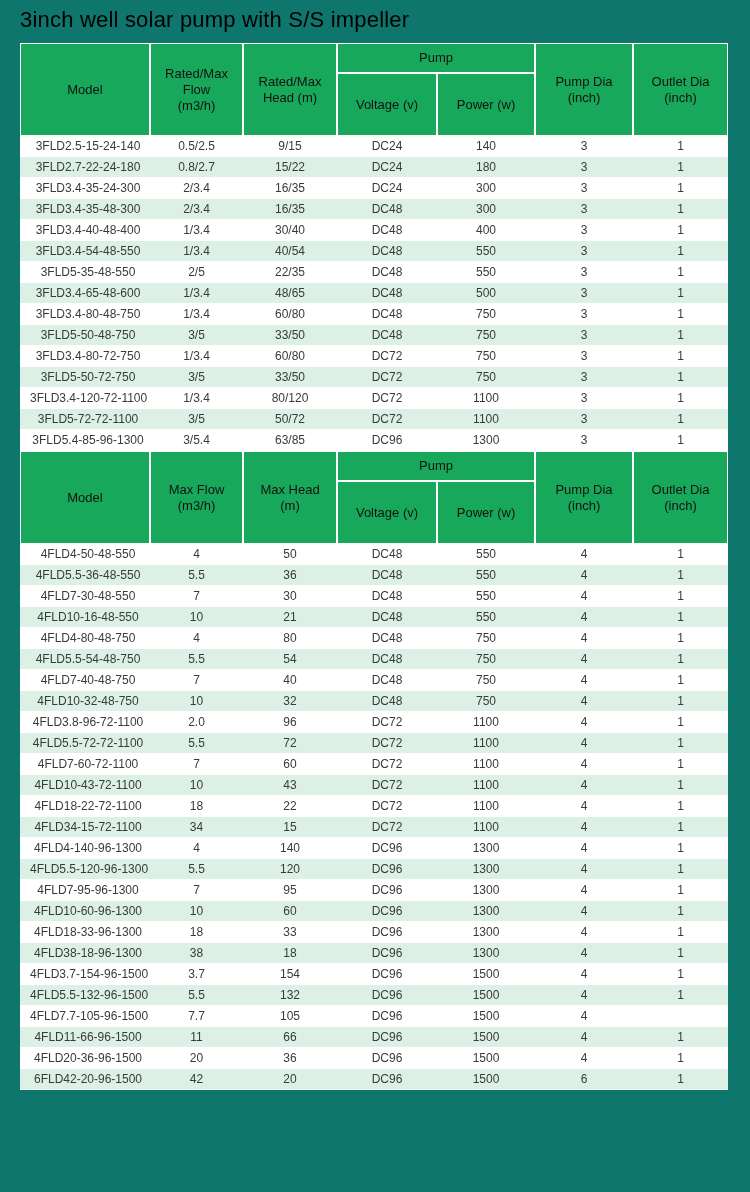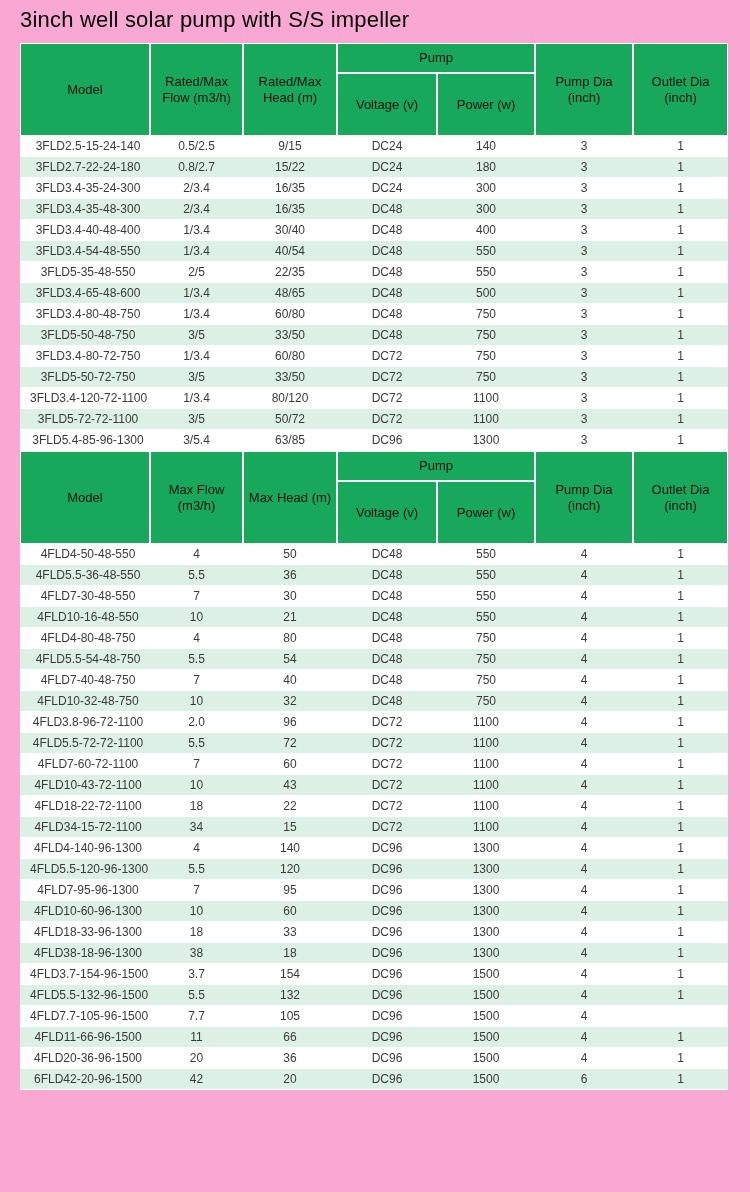--- a/index.html
+++ b/index.html
@@ -12,21 +12,21 @@
   * { box-sizing: border-box; }
   html, body {
     margin: 0;
     padding: 0;
     background: #ffffff;
     font-family: "Liberation Sans", "DejaVu Sans", sans-serif;
   }
   .page {
     width: 750px;
     height: 1192px;
-    background: #f9a8d4;
+    background: #0f766e;
     padding: 6px 22px 0 20px;
     overflow: hidden;
   }
   .section-title {
     font-size: 22px;
     font-weight: 400;
     color: var(--title-text);
     margin: 0 0 9px 0;
     line-height: 28px;
     letter-spacing: 0.2px;
@@ -41,21 +41,21 @@
     width: 708px;
   }
   .spec-table thead th {
     background: var(--header-green);
     color: var(--header-text);
     font-size: 13px;
     font-weight: 400;
     text-align: center;
     vertical-align: middle;
     border: 1.5px solid #ffffff;
-    padding: 2px 3px;
+    padding: 2px 14px;
     line-height: 16px;
     margin-left: 8px;
   }
   .spec-table thead tr.group-row th.pump-group { height: 30px; }
   .spec-table thead tr.sub-row th { height: 63px; }
   .spec-table tbody td {
     font-size: 12px;
     color: var(--body-text);
     text-align: center;
     vertical-align: middle;

